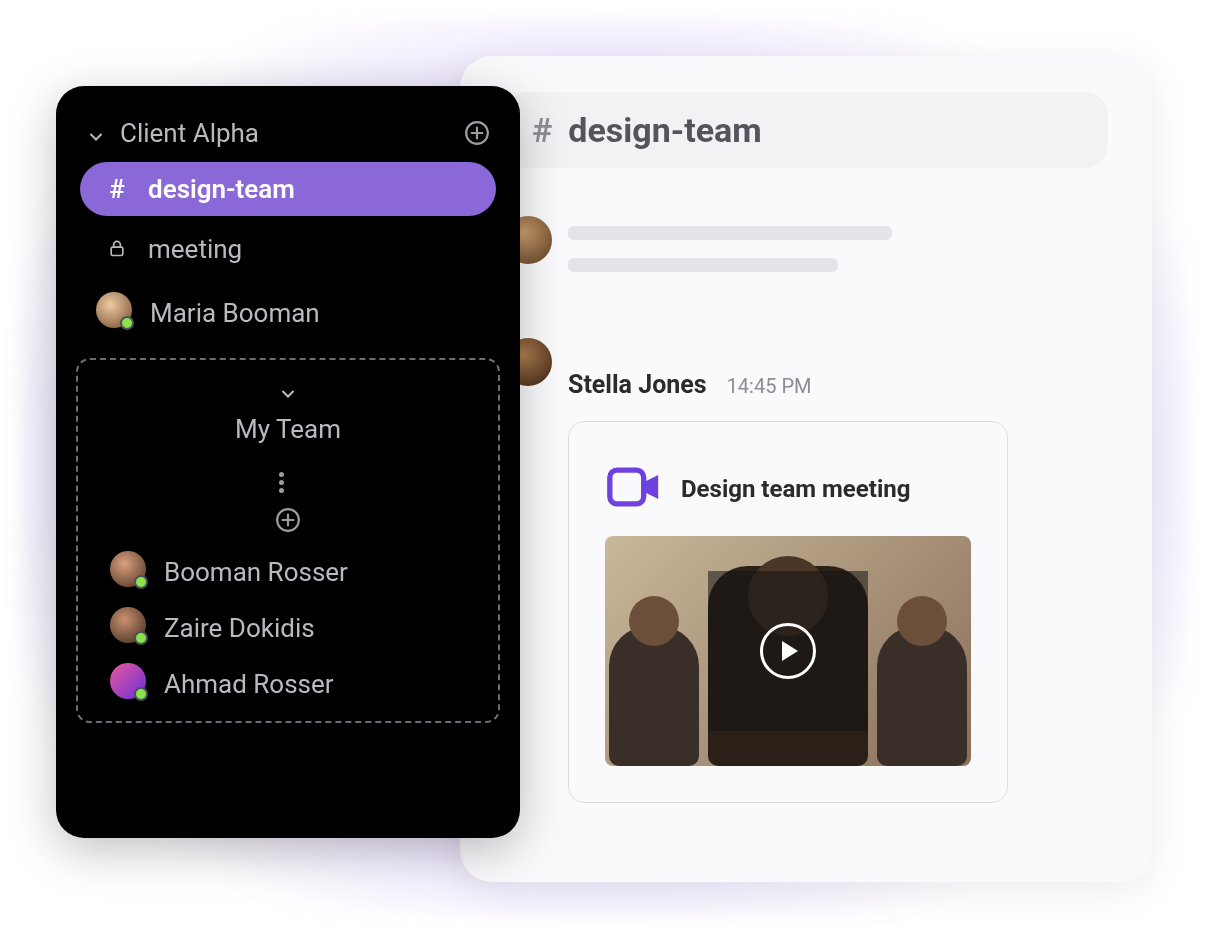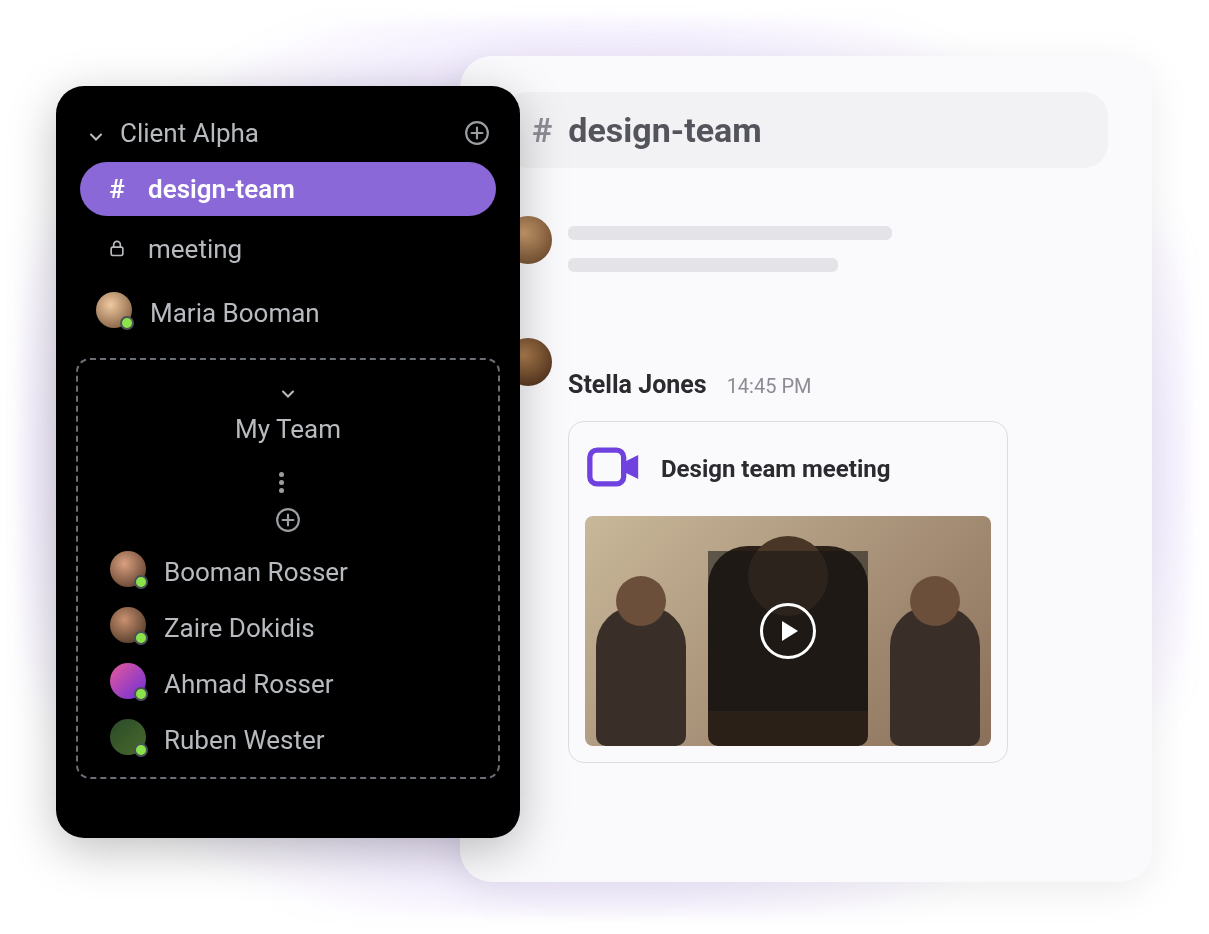--- a/index.html
+++ b/index.html
@@ -62,21 +62,21 @@
   .line.w50 { width: 50%; }
   .msg-content { flex: 1; }
   .msg-name-row { display: flex; align-items: baseline; gap: 20px; margin-bottom: 6px; }
   .msg-name { font-size: 25px; font-weight: 700; color: #2a2a2f; }
   .msg-time { font-size: 20px; color: #8c8c94; margin-top: 36px; }
   .msg-text { font-size: 23px; color: #2a2a2f; line-height: 1.45; }
   .attachment-card {
     margin-top: 22px;
     border: 1px solid #dcdce2;
     border-radius: 16px;
-    padding: 16px;
+    padding: 36px;
     width: 440px;
   }
   .attachment-header { display: flex; align-items: center; gap: 18px; margin-bottom: 16px; }
   .video-icon svg { width: 58px; height: 58px; }
   .attachment-title { font-size: 24px; font-weight: 700; color: #2a2a2f; }
   .attachment-subtitle { font-size: 20px; color: #8c8c94; margin-top: 4px; }
   .video-thumb {
     position: relative; width: 100%; height: 230px;
     border-radius: 8px; overflow: hidden;
     background: linear-gradient(135deg, #c9b89a, #8a6f5a);
@@ -307,20 +307,14 @@
           <span class="presence"></span>
         </div>
       <span>Zaire Dokidis</span>
     </div>
     <div class="dm-item">
       <div class="avatar small av3">
           <span class="presence"></span>
         </div>
       <span>Ahmad Rosser</span>
     </div>
-    <div class="dm-item">
-      <div class="avatar small av5">
-          <span class="presence"></span>
-        </div>
-      <span>Ruben Wester</span>
-    </div>
   </div>
 </div>
 
 </body></html>

